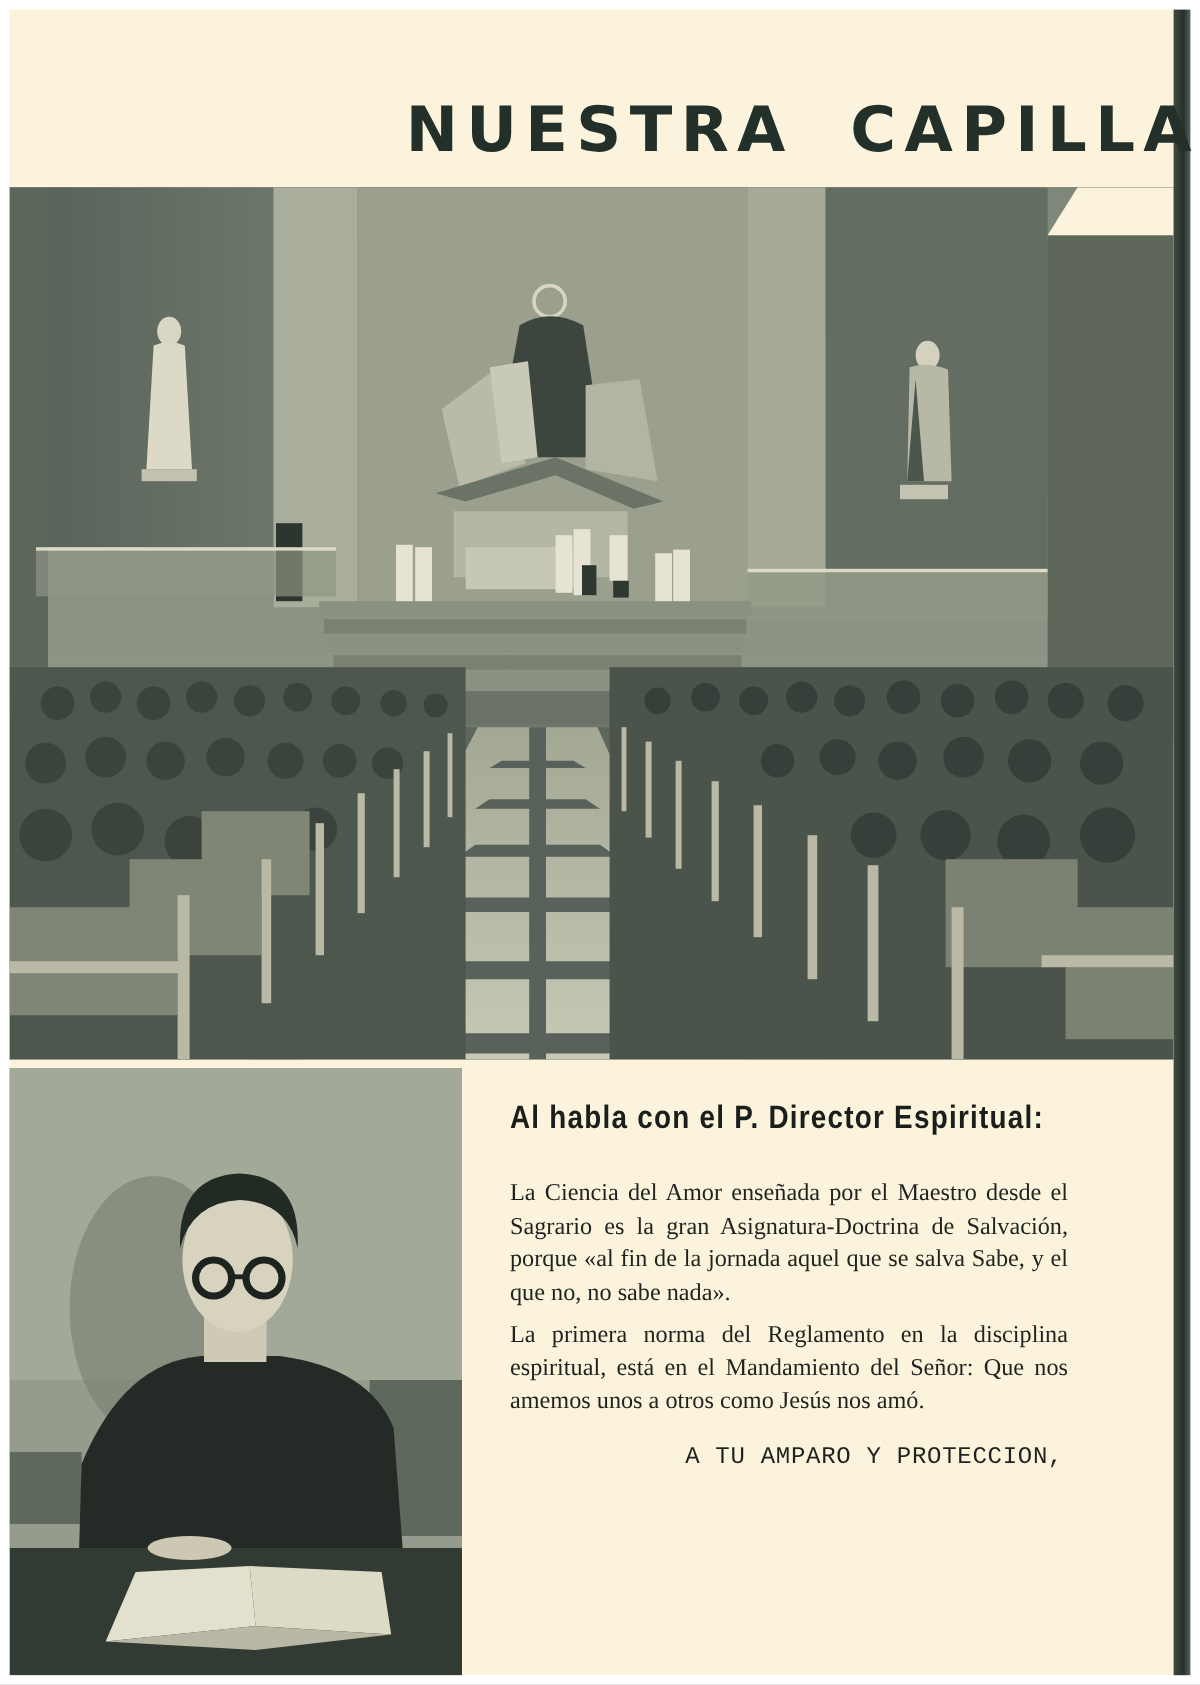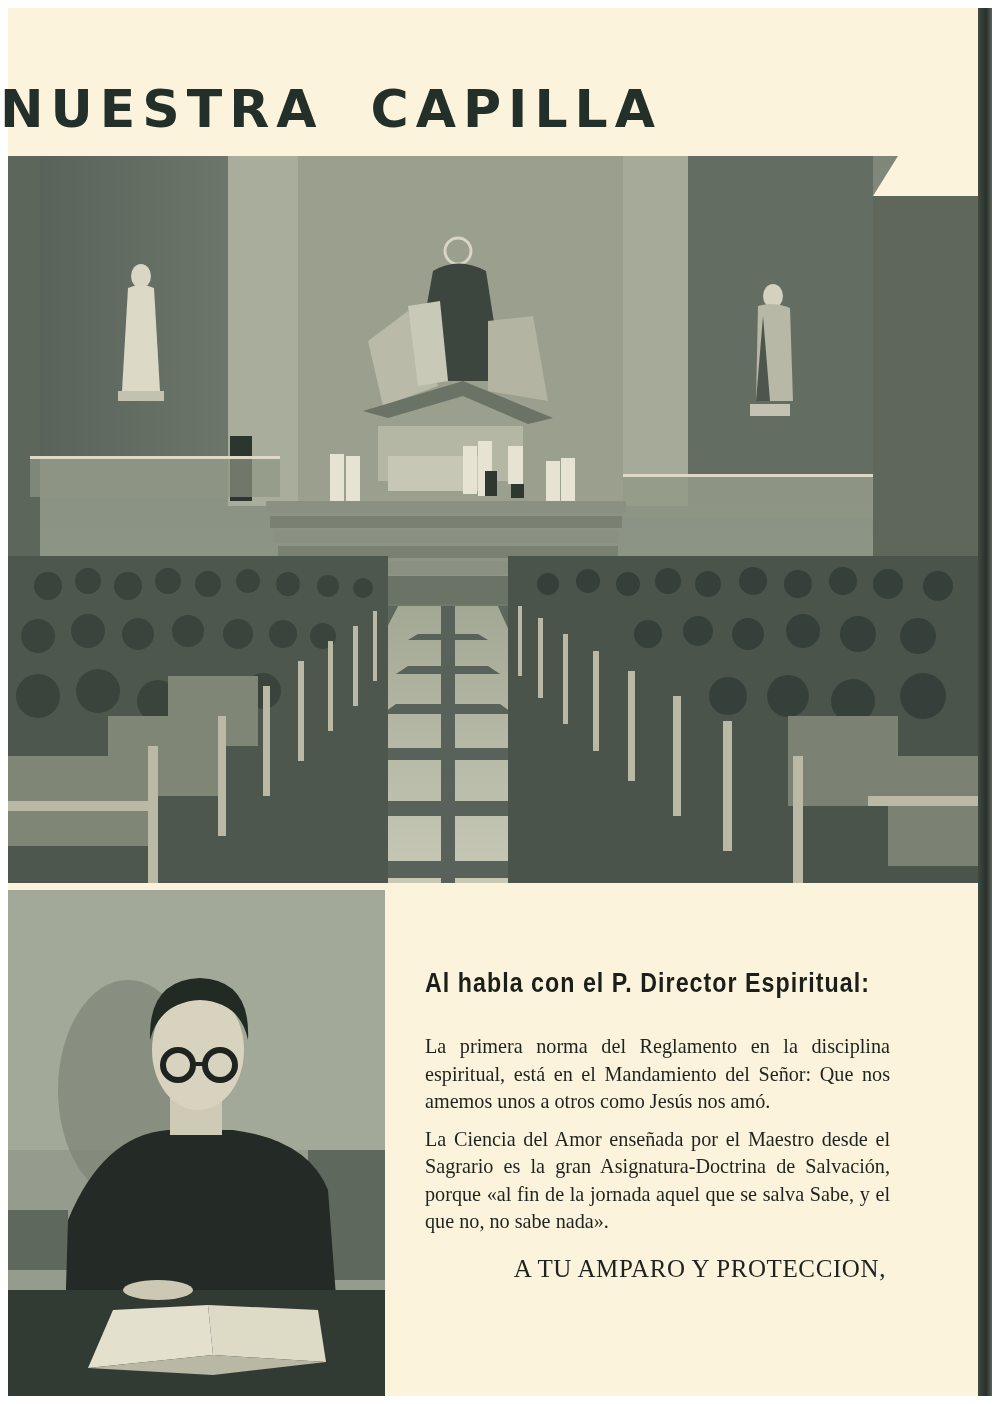--- a/index.html
+++ b/index.html
@@ -1,31 +1,31 @@
 <!DOCTYPE html>
 <html><head>
 <meta charset="utf-8">
 <style>
   html,body{margin:0;padding:0;}
   body{width:1000px;height:1404px;background:#ffffff;position:relative;overflow:hidden;font-family:"DejaVu Serif",serif;}
   .page{position:absolute;left:8px;top:8px;width:970px;height:1388px;background:#fbf3dc;}
   .edge-strip{position:absolute;left:978px;top:8px;width:14px;height:1388px;background:linear-gradient(90deg,#3f4a40,#27302a 60%,#5a645a);}
-  .title{position:absolute;left:0;top:44px;width:1000px;text-align:left;font-family:"DejaVu Sans",sans-serif;font-weight:bold;font-size:52px;letter-spacing:7px;color:#23302a;word-spacing:22px;}
+  .title{position:absolute;left:0;top:44px;width:1000px;text-align:right;font-family:"DejaVu Sans",sans-serif;font-weight:bold;font-size:52px;letter-spacing:7px;color:#23302a;word-spacing:22px;}
   
   .chapel{position:absolute;left:8px;top:156px;width:970px;height:727px;overflow:hidden;background:#6f786c;}
   .chapel svg{display:block;}
   
   .portrait{position:absolute;left:8px;top:890px;width:377px;height:506px;overflow:hidden;background:#8d9486;}
   .portrait svg{display:block;}
   
-  .text-block{position:absolute;left:425px;top:968px;width:465px;color:#1f231f;}
+  .text-block{position:absolute;left:425px;top:916px;width:465px;color:#1f231f;}
   .subheading{font-family:"Liberation Sans",sans-serif;font-weight:bold;font-size:27px;letter-spacing:1.2px;transform:scaleX(0.86);transform-origin:left top;white-space:nowrap;margin:0 0 34px 0;color:#1a1f1b;}
   .para{font-family:"Liberation Serif",serif;font-size:20.2px;line-height:27.5px;text-align:justify;margin:0 0 8px 0;text-align-last:left;}
   .para.p2{margin-top:10px;}
-  .closing{font-family:Liberation Serif, serif;font-size:25px;letter-spacing:0.6px;line-height:34px;margin-top:16px;}
+  .closing{font-family:Liberation Mono, monospace;font-size:20px;letter-spacing:0.6px;line-height:34px;margin-top:16px;}
   .closing .l1{display:block;text-align:right;padding-right:4px;}
   .closing .l2{display:block;}
 </style>
 </head>
 <body>
 
 <div class="page"></div>
 <div class="edge-strip"></div>
 
 <h1 class="title">NUESTRA CAPILLA</h1>
@@ -233,18 +233,18 @@
     <ellipse cx="150" cy="400" rx="35" ry="10" fill="#cdc8b3"></ellipse>
 
     <path d="M80 478 L105 420 L200 415 L205 465 Z" fill="#e3e0cd"></path>
     <path d="M205 465 L200 415 L310 420 L318 472 Z" fill="#dddac6"></path>
     <path d="M80 478 L205 465 L318 472 L205 485 Z" fill="#b8b8a4"></path>
   </svg>
 </div>
 
 <div class="text-block">
   <h2 class="subheading">Al habla con el P. Director Espiritual:</h2>
+  <p class="para p2">La Ciencia del Amor enseñada por el Maestro desde el Sagrario es la gran Asignatura-Doctrina de Salvación, porque «al fin de la jornada aquel que se salva Sabe, y el que no, no sabe nada».</p>
   <p class="para p1">La primera norma del Reglamento en la disciplina espiritual, está en el Mandamiento del Señor: Que nos amemos unos a otros como Jesús nos amó.</p>
-  <p class="para p2">La Ciencia del Amor enseñada por el Maestro desde el Sagrario es la gran Asignatura-Doctrina de Salvación, porque «al fin de la jornada aquel que se salva Sabe, y el que no, no sabe nada».</p>
   <div class="closing">
     <span class="l1">A TU AMPARO Y PROTECCION,</span>
   </div>
 </div>
 
 </body></html>

